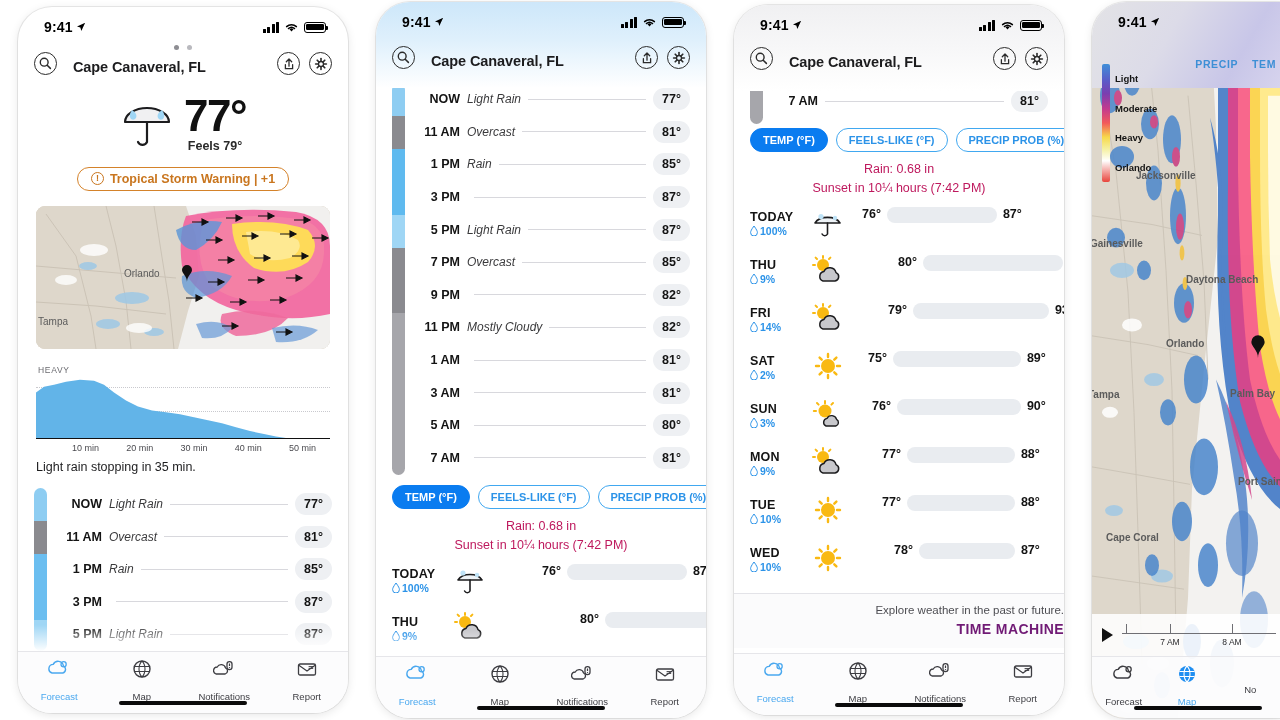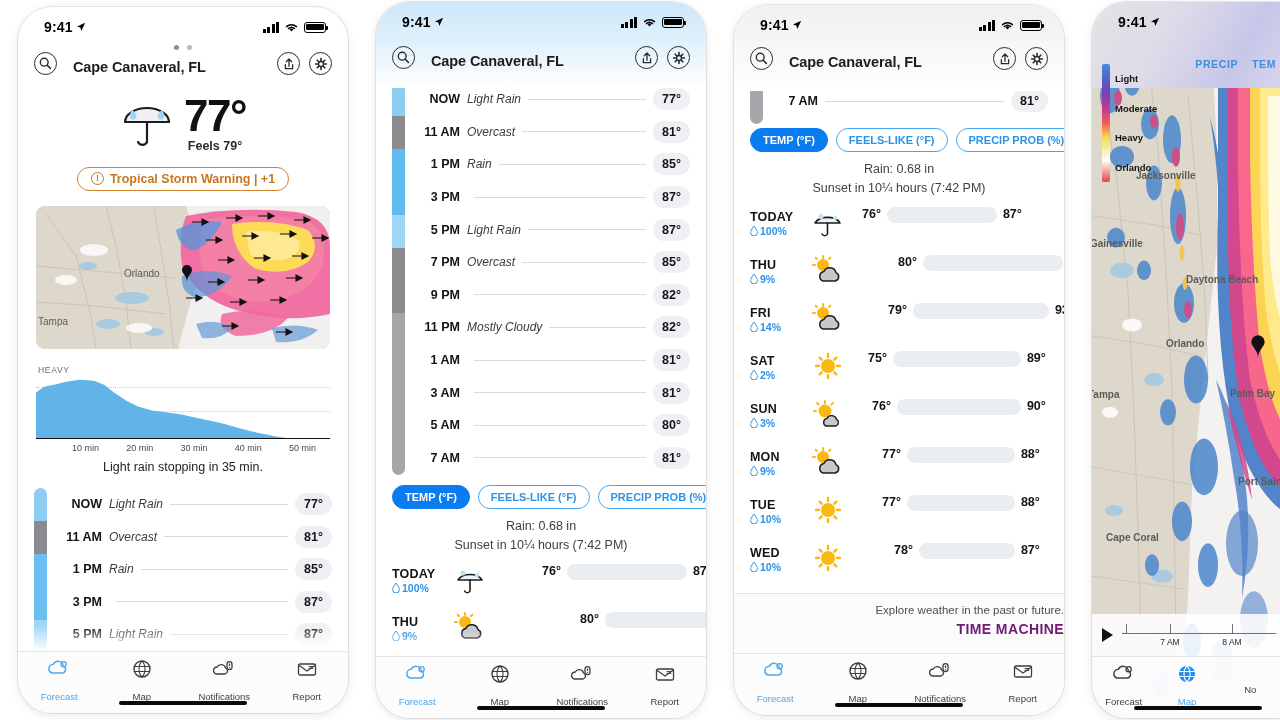--- a/index.html
+++ b/index.html
@@ -82,21 +82,21 @@
   .pin { position: absolute; width: 12px; height: 18px; }
 
   
   .pchart { margin: 16px 18px 0; position: relative; }
   .pchart .plot { position: relative; height: 74px; border-bottom: 1.6px solid #111; }
   .pchart .glabel { position: absolute; left: 2px; font-size: 8.5px; color: #6b6b70;
                     letter-spacing: .7px; font-weight: 500; }
   .pchart .gline { position: absolute; left: 0; right: 0; border-top: 1px dotted #c9c9ce; }
   .pchart .xaxis { display: flex; justify-content: space-between; padding: 4px 14px 0 36px;
                    font-size: 9px; color: #4a4a4f; }
-  .pcaption { text-align: center; font-size: 12.5px; color: #1d1d1f; margin-top: 7px; font-weight: 500; }
+  .pcaption { text-align: left; font-size: 12.5px; color: #1d1d1f; margin-top: 7px; font-weight: 500; }
 
   
   .hourly { display: flex; padding: 0 16px; position: relative; }
   .precipbar { width: 13px; border-radius: 7px; overflow: hidden; flex: none; margin-right: 9px; }
   .precipbar div { width: 100%; }
   .hrows { flex: 1; }
   .hrow { display: flex; align-items: center; height: 32.6px; gap: 7px; }
   .hrow .t { font-size: 12.5px; font-weight: 700; color: #141414; width: 46px; text-align: right; flex: none; }
   .hrow .cond { font-size: 12px; font-style: italic; color: #3a3a3c; white-space: nowrap; flex: none; }
   .hrow .lead { flex: 1; border-top: 1px solid #d8d8dd; height: 1px; min-width: 8px; }
@@ -107,21 +107,21 @@
 
   
   .chips { display: flex; gap: 8px; padding: 10px 16px 6px; overflow: hidden; }
   .chip {
     border: 1.3px solid #41a8f0; border-radius: 999px; padding: 5px 12px;
     font-size: 11px; font-weight: 600; color: #2c93e8; white-space: nowrap; flex: none;
   }
   .chip.active { background: #0a7cf0; border-color: #0a7cf0; color: #fff; }
 
   
-  .summary { text-align: center; font-size: 12.5px; color: #404040; line-height: 1.55; padding: 2px 10px 8px; }
+  .summary { text-align: center; font-size: 12.5px; color: #be185d; line-height: 1.55; padding: 2px 10px 8px; }
 
   
   .daily { padding: 0 16px; }
   .drow { display: flex; align-items: flex-start; height: 48px; gap: 6px; }
   .drow .dayblk { width: 52px; flex: none; }
   .drow .day { font-size: 12.5px; font-weight: 700; color: #141414; letter-spacing: .2px; }
   .drow .pop { font-size: 10.5px; font-weight: 700; color: #2c93e8; display: flex; align-items: center; gap: 2px; }
   .drow .ico { width: 40px; flex: none; display: flex; align-items: center; justify-content: center; }
   .drow .lo, .drow .hi { font-size: 12.5px; font-weight: 600; color: #141414; flex: none; }
   .bar-track { height: 16px; background: #e9ecf0; border-radius: 999px; flex: none; }

